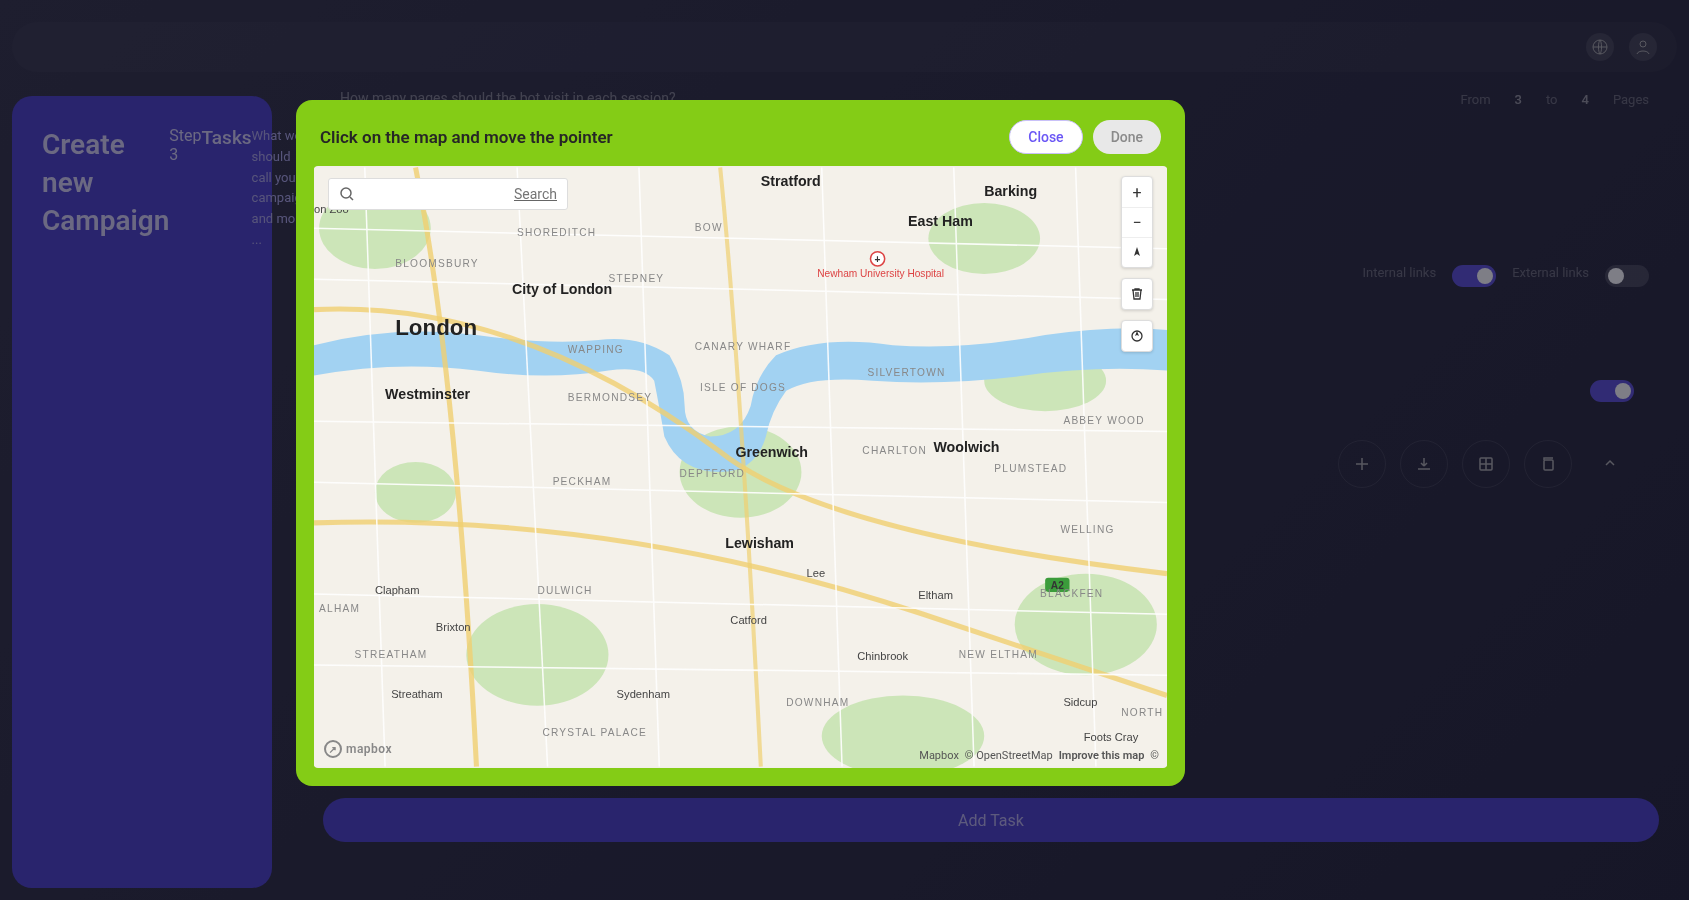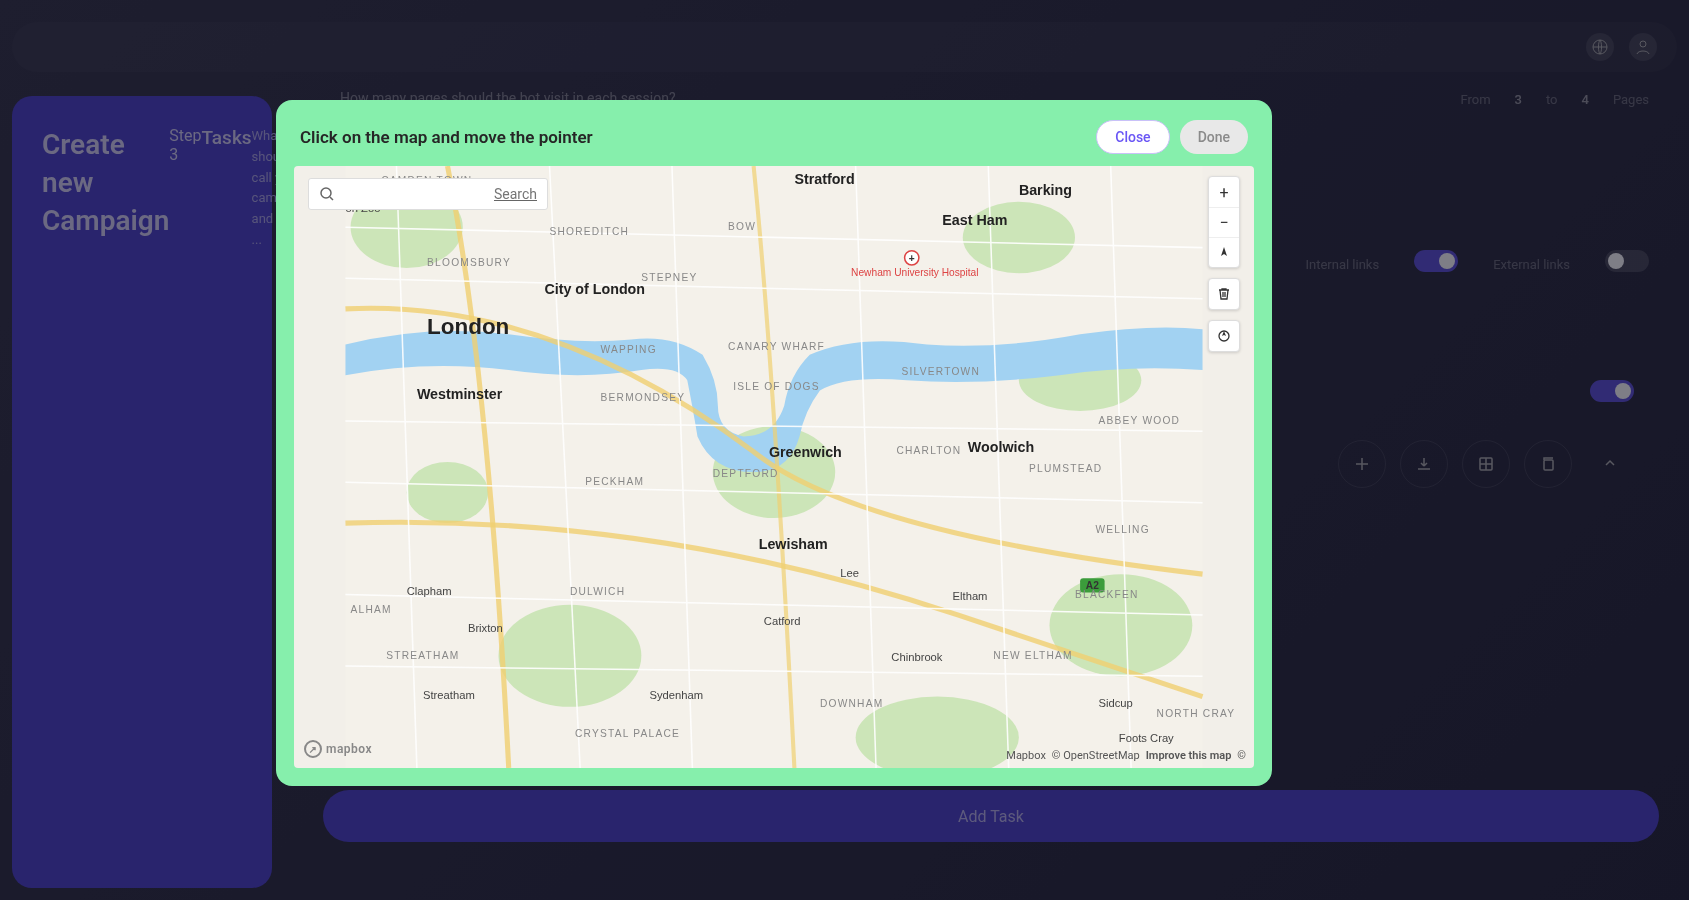--- a/index.html
+++ b/index.html
@@ -138,24 +138,24 @@
 
 .from-to .val {
   color: rgba(255,255,255,0.5);
   font-weight: 500;
   margin: 0 8px;
 }
 
 .toggles-row {
   position: absolute;
   right: 40px;
-  top: 250px;
-  display: flex;
-  align-items: flex-end;
-  gap: 35px;
+  top: 265px;
+  display: flex;
+  align-items: flex-start;
+  gap: 16px;
   font-size: 13px;
   color: rgba(255,255,255,0.3);
 }
 
 .toggle {
   width: 44px;
   height: 22px;
   border-radius: 11px;
   background: #5548d8;
   position: relative;
@@ -197,21 +197,21 @@
   align-items: center;
   justify-content: center;
   color: rgba(255,255,255,0.3);
 }
 
 .add-task-btn {
   position: absolute;
   left: 323px;
   right: 30px;
   bottom: 58px;
-  height: 52px;
+  height: 44px;
   background: #4438c7;
   border-radius: 26px;
   display: flex;
   align-items: center;
   justify-content: center;
   color: #b5b0ea;
   font-size: 16px;
 }
 
 
@@ -219,25 +219,25 @@
   position: absolute;
   inset: 0;
   background: rgba(20,20,35,0.55);
   display: flex;
   align-items: flex-start;
   justify-content: flex-start;
 }
 
 .modal {
   position: absolute;
-  left: 276px;
+  left: 296px;
   top: 100px;
-  width: 996px;
+  width: 889px;
   height: 686px;
-  background: #86efac;
+  background: #84cc16;
   border-radius: 16px;
   overflow: hidden;
   display: flex;
   flex-direction: column;
 }
 
 .modal-header {
   padding: 20px 24px 12px 24px;
   display: flex;
   align-items: center;

